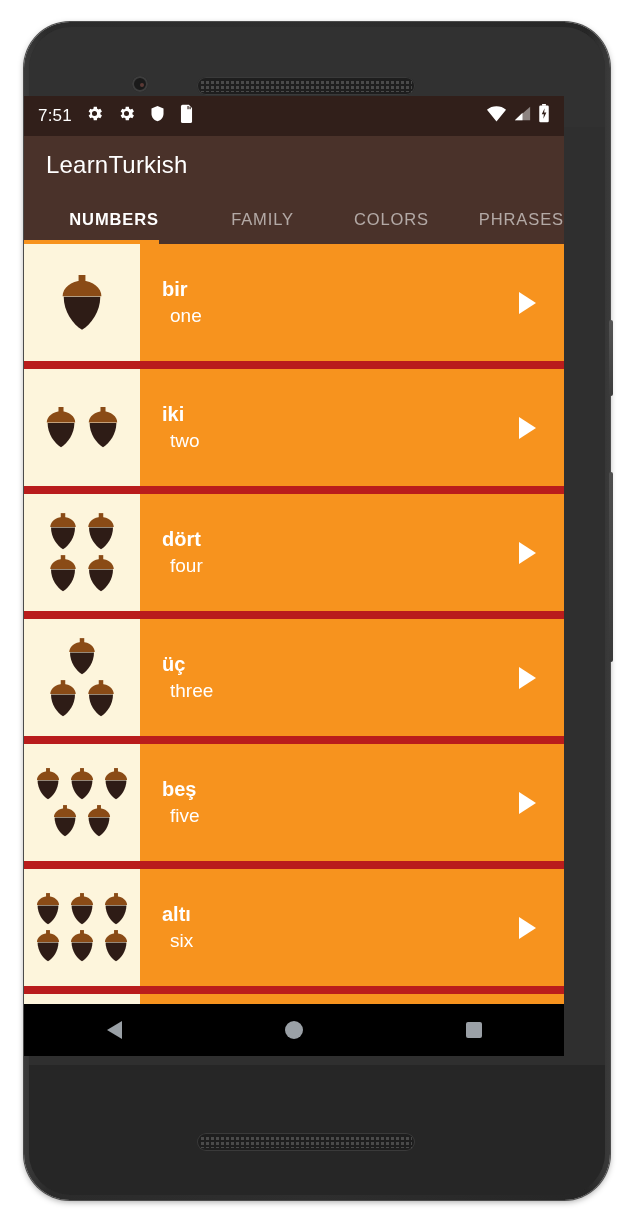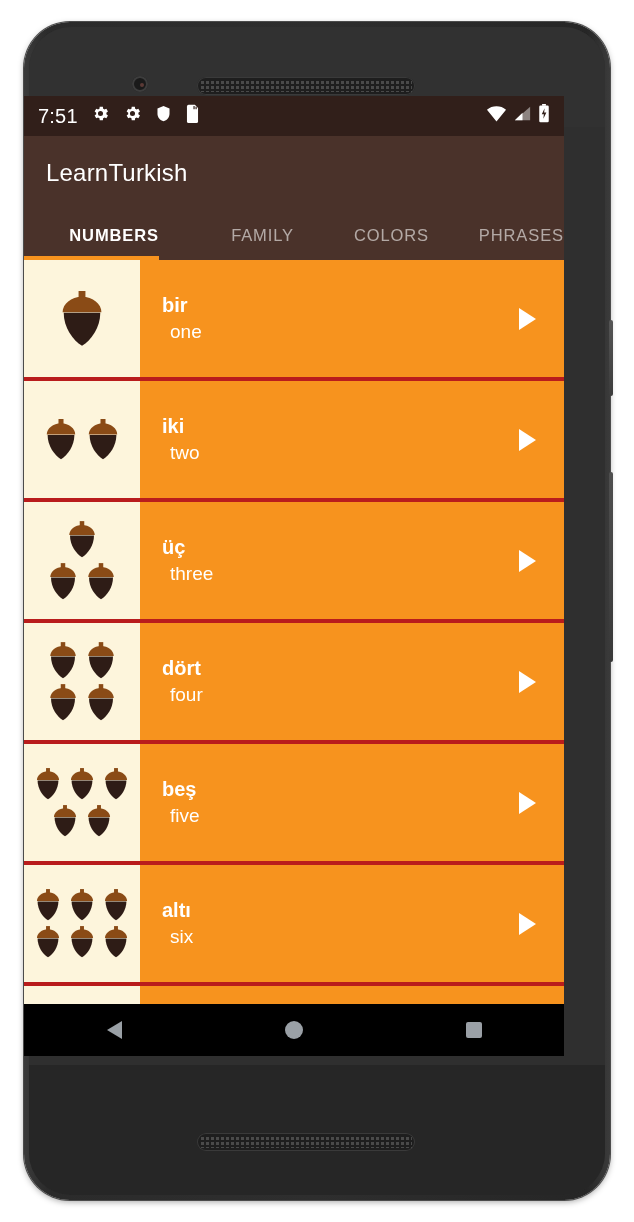--- a/index.html
+++ b/index.html
@@ -32,38 +32,38 @@
   #volume-button{position:absolute;right:-3px;top:450px;width:4px;height:190px;border-radius:2px;
     background:linear-gradient(180deg,#4f4f4f,#383838);}
 
   
   #screen{position:absolute;left:24px;top:96px;width:540px;height:960px;background:#FDF5DC;overflow:hidden;}
 
   
   #status-bar{height:40px;background:#311f1a;display:flex;align-items:center;padding:0 14px;
     color:#ffffff;font-size:17px;}
   #status-left{display:flex;align-items:center;gap:13px;}
-  #status-time{font-size:20px;letter-spacing:.2px;}
+  #status-time{font-size:17px;letter-spacing:.2px;}
   #status-right{margin-left:auto;display:flex;align-items:center;gap:6px;}
   .sicon{display:block;}
 
   
-  #app-bar{height:58px;background:#4A322A;display:flex;align-items:center;padding:8px 22px;}
+  #app-bar{height:58px;background:#4A322A;display:flex;align-items:center;padding:0 22px;}
   #app-title{color:#ffffff;font-size:24px;letter-spacing:.2px;}
 
   
   #tab-bar{height:50px;background:#4A322A;display:flex;position:relative;}
   .tab{flex:1;display:flex;align-items:center;justify-content:flex-end;
     font-size:16.5px;letter-spacing:.9px;color:rgba(255,255,255,.58);}
   .tab.active{color:#ffffff;font-weight:bold;}
   #tab-indicator{position:absolute;left:0;bottom:0;width:135px;height:4px;background:#F7931E;}
 
   
   #word-list{height:812px;overflow:hidden;background:#FDF5DC;}
-  .word-row{height:117px;display:flex;border-bottom:4px solid #b91c1c;background:#b91c1c;}
+  .word-row{height:117px;display:flex;border-bottom:8px solid #b91c1c;background:#b91c1c;}
   .img-cell{width:116px;flex:0 0 116px;background:#FDF5DC;display:flex;align-items:center;
     justify-content:center;}
   .acorn-grid{display:flex;flex-direction:column;align-items:center;justify-content:center;gap:5px;}
   .acorn-row{display:flex;justify-content:center;gap:8px;}
   .acorn{display:block;}
   .text-cell{flex:1;background:#F7931E;display:flex;align-items:center;padding-left:22px;
     position:relative;}
   .word-pair{display:flex;flex-direction:column;gap:2px;}
   .w-turkish{color:#ffffff;font-size:20px;font-weight:bold;line-height:1.25;}
   .w-english{color:#ffffff;font-size:19px;line-height:1.25;margin-left:8px;}
@@ -213,76 +213,76 @@
       </div>
       <div class="word-row">
         <div class="img-cell">
           <div class="acorn-grid">
             <div class="acorn-row">
               <svg class="acorn" width="30" height="37" viewBox="0 0 40 49">
                 <rect x="17" y="0" width="6" height="7" fill="#8A4B16"></rect>
                 <path d="M20 5C10.5 5 3 11.3 3 18.5h34C37 11.3 29.5 5 20 5z" fill="#8A4B16"></path>
                 <path d="M4 19h32c0 13-8 24-16 29C12 43 4 32 4 19z" fill="#2E1C16"></path>
               </svg>
+              <svg class="acorn" width="30" height="37" viewBox="0 0 40 49">
+                <rect x="17" y="0" width="6" height="7" fill="#8A4B16"></rect>
+                <path d="M20 5C10.5 5 3 11.3 3 18.5h34C37 11.3 29.5 5 20 5z" fill="#8A4B16"></path>
+                <path d="M4 19h32c0 13-8 24-16 29C12 43 4 32 4 19z" fill="#2E1C16"></path>
+              </svg>
+            </div>
+            <div class="acorn-row">
+              <svg class="acorn" width="30" height="37" viewBox="0 0 40 49">
+                <rect x="17" y="0" width="6" height="7" fill="#8A4B16"></rect>
+                <path d="M20 5C10.5 5 3 11.3 3 18.5h34C37 11.3 29.5 5 20 5z" fill="#8A4B16"></path>
+                <path d="M4 19h32c0 13-8 24-16 29C12 43 4 32 4 19z" fill="#2E1C16"></path>
+              </svg>
+              <svg class="acorn" width="30" height="37" viewBox="0 0 40 49">
+                <rect x="17" y="0" width="6" height="7" fill="#8A4B16"></rect>
+                <path d="M20 5C10.5 5 3 11.3 3 18.5h34C37 11.3 29.5 5 20 5z" fill="#8A4B16"></path>
+                <path d="M4 19h32c0 13-8 24-16 29C12 43 4 32 4 19z" fill="#2E1C16"></path>
+              </svg>
+            </div>
+          </div>
+        </div>
+        <div class="text-cell">
+          <div class="word-pair">
+            <div class="w-turkish">dört</div>
+            <div class="w-english">four</div>
+          </div>
+          <span class="play-arrow"></span>
+        </div>
+      </div>
+      <div class="word-row">
+        <div class="img-cell">
+          <div class="acorn-grid">
+            <div class="acorn-row">
+              <svg class="acorn" width="30" height="37" viewBox="0 0 40 49">
+                <rect x="17" y="0" width="6" height="7" fill="#8A4B16"></rect>
+                <path d="M20 5C10.5 5 3 11.3 3 18.5h34C37 11.3 29.5 5 20 5z" fill="#8A4B16"></path>
+                <path d="M4 19h32c0 13-8 24-16 29C12 43 4 32 4 19z" fill="#2E1C16"></path>
+              </svg>
             </div>
             <div class="acorn-row">
               <svg class="acorn" width="30" height="37" viewBox="0 0 40 49">
                 <rect x="17" y="0" width="6" height="7" fill="#8A4B16"></rect>
                 <path d="M20 5C10.5 5 3 11.3 3 18.5h34C37 11.3 29.5 5 20 5z" fill="#8A4B16"></path>
                 <path d="M4 19h32c0 13-8 24-16 29C12 43 4 32 4 19z" fill="#2E1C16"></path>
               </svg>
               <svg class="acorn" width="30" height="37" viewBox="0 0 40 49">
                 <rect x="17" y="0" width="6" height="7" fill="#8A4B16"></rect>
                 <path d="M20 5C10.5 5 3 11.3 3 18.5h34C37 11.3 29.5 5 20 5z" fill="#8A4B16"></path>
                 <path d="M4 19h32c0 13-8 24-16 29C12 43 4 32 4 19z" fill="#2E1C16"></path>
               </svg>
             </div>
           </div>
         </div>
         <div class="text-cell">
           <div class="word-pair">
             <div class="w-turkish">üç</div>
             <div class="w-english">three</div>
-          </div>
-          <span class="play-arrow"></span>
-        </div>
-      </div>
-      <div class="word-row">
-        <div class="img-cell">
-          <div class="acorn-grid">
-            <div class="acorn-row">
-              <svg class="acorn" width="30" height="37" viewBox="0 0 40 49">
-                <rect x="17" y="0" width="6" height="7" fill="#8A4B16"></rect>
-                <path d="M20 5C10.5 5 3 11.3 3 18.5h34C37 11.3 29.5 5 20 5z" fill="#8A4B16"></path>
-                <path d="M4 19h32c0 13-8 24-16 29C12 43 4 32 4 19z" fill="#2E1C16"></path>
-              </svg>
-              <svg class="acorn" width="30" height="37" viewBox="0 0 40 49">
-                <rect x="17" y="0" width="6" height="7" fill="#8A4B16"></rect>
-                <path d="M20 5C10.5 5 3 11.3 3 18.5h34C37 11.3 29.5 5 20 5z" fill="#8A4B16"></path>
-                <path d="M4 19h32c0 13-8 24-16 29C12 43 4 32 4 19z" fill="#2E1C16"></path>
-              </svg>
-            </div>
-            <div class="acorn-row">
-              <svg class="acorn" width="30" height="37" viewBox="0 0 40 49">
-                <rect x="17" y="0" width="6" height="7" fill="#8A4B16"></rect>
-                <path d="M20 5C10.5 5 3 11.3 3 18.5h34C37 11.3 29.5 5 20 5z" fill="#8A4B16"></path>
-                <path d="M4 19h32c0 13-8 24-16 29C12 43 4 32 4 19z" fill="#2E1C16"></path>
-              </svg>
-              <svg class="acorn" width="30" height="37" viewBox="0 0 40 49">
-                <rect x="17" y="0" width="6" height="7" fill="#8A4B16"></rect>
-                <path d="M20 5C10.5 5 3 11.3 3 18.5h34C37 11.3 29.5 5 20 5z" fill="#8A4B16"></path>
-                <path d="M4 19h32c0 13-8 24-16 29C12 43 4 32 4 19z" fill="#2E1C16"></path>
-              </svg>
-            </div>
-          </div>
-        </div>
-        <div class="text-cell">
-          <div class="word-pair">
-            <div class="w-turkish">dört</div>
-            <div class="w-english">four</div>
           </div>
           <span class="play-arrow"></span>
         </div>
       </div>
       <div class="word-row">
         <div class="img-cell">
           <div class="acorn-grid">
             <div class="acorn-row">
               <svg class="acorn" width="26" height="32" viewBox="0 0 40 49">
                 <rect x="17" y="0" width="6" height="7" fill="#8A4B16"></rect>

